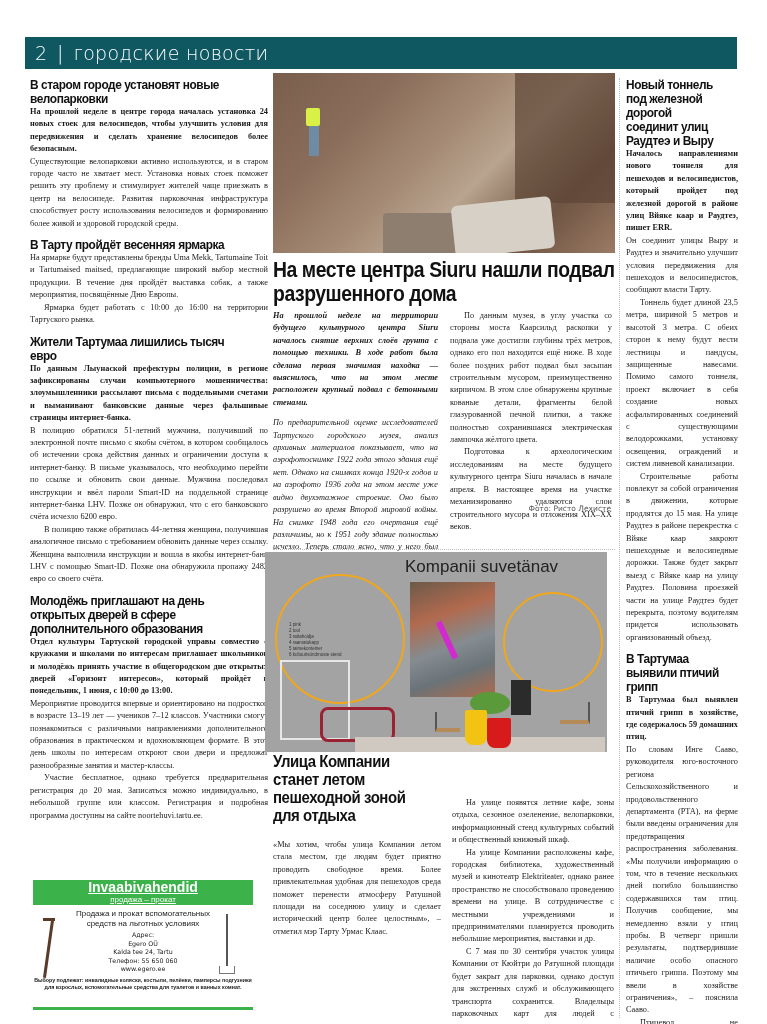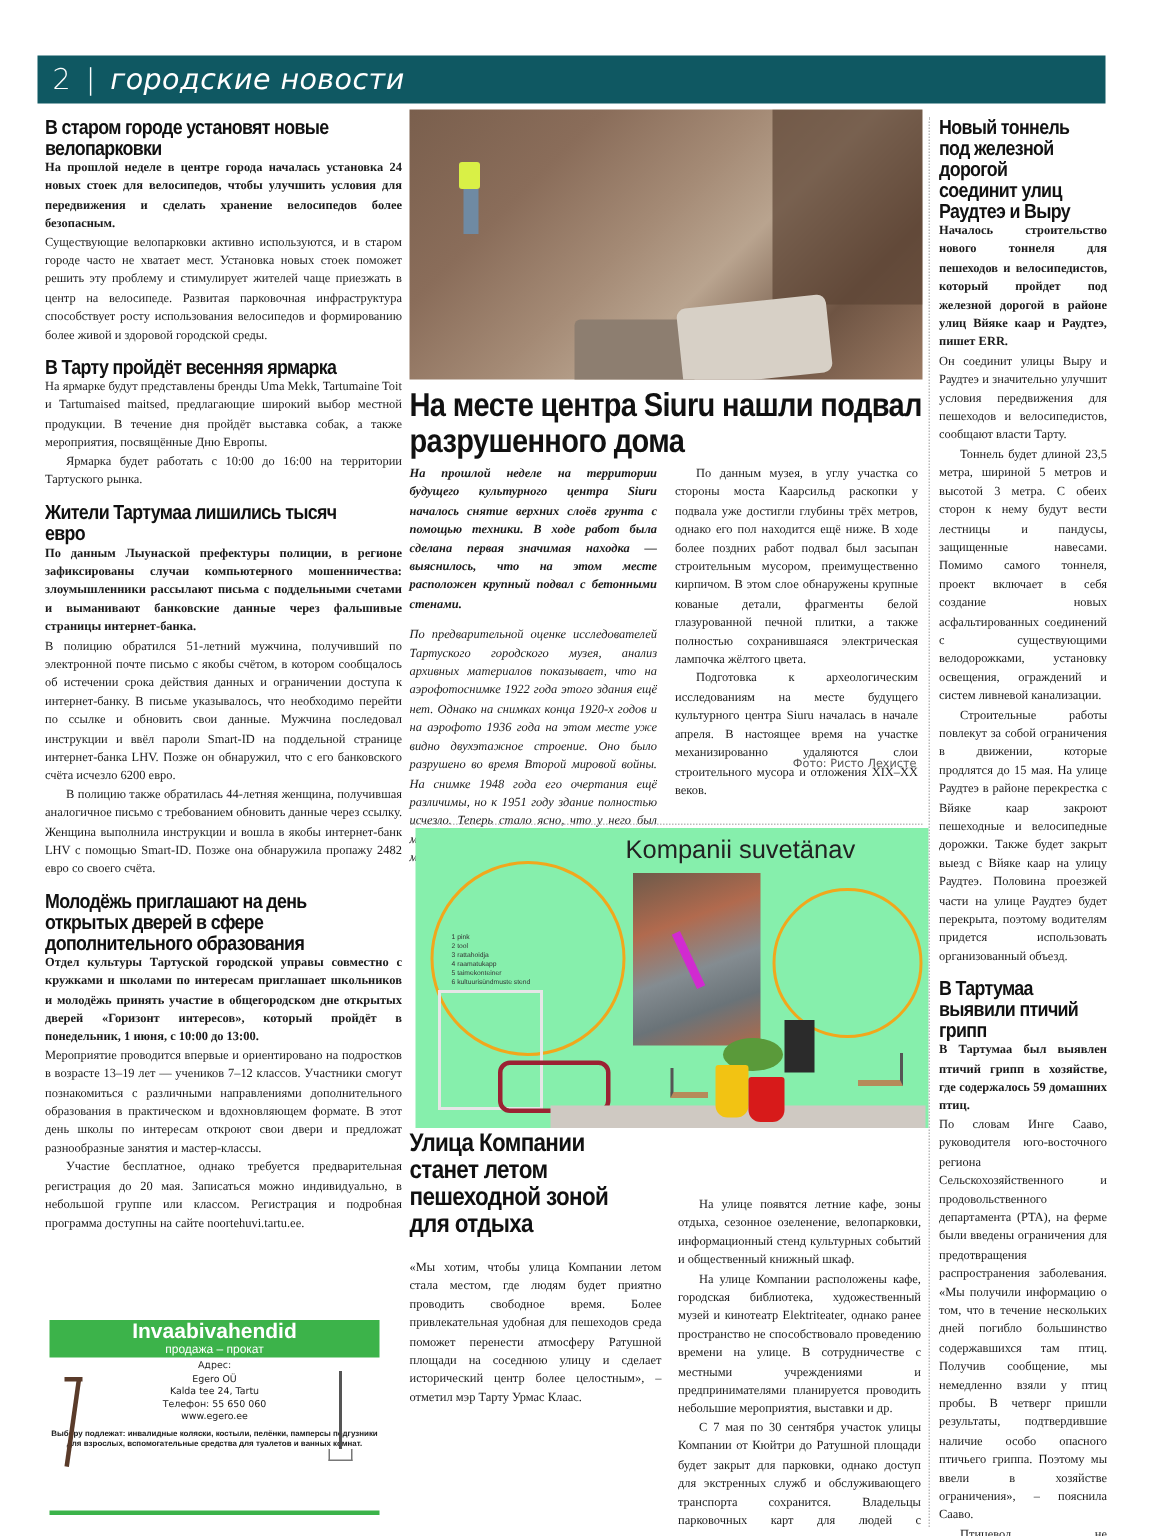--- a/index.html
+++ b/index.html
@@ -3,21 +3,21 @@
 <meta charset="utf-8">
 <style>
   * { box-sizing: border-box; margin: 0; padding: 0; }
   html, body { width: 767px; height: 1024px; background: #fff; overflow: hidden; }
   body { font-family: "Liberation Serif", serif; color: #1a1a1a; position: relative; }
   .page { position: absolute; left: 0; top: 0; width: 767px; height: 1024px; }
 
   .header { position: absolute; left: 25px; top: 37px; width: 712px; height: 32px; background: #0f5862; color: #fff; display: flex; align-items: center; padding-left: 10px; }
   .header .num { font-family: "DejaVu Sans", sans-serif; font-size: 19px; font-weight: 300; }
   .header .sep { font-family: "DejaVu Sans", sans-serif; font-size: 19px; margin: 0 10px; font-weight: 200; }
-  .header .sec { font-family: "DejaVu Sans", sans-serif; font-size: 19px; font-weight: 300; letter-spacing: 0.3px; font-style: italic; }
+  .header .sec { font-family: "DejaVu Sans", sans-serif; font-size: 19px; font-weight: 300; letter-spacing: 0.3px; }
 
   .col { position: absolute; }
   .col1 { left: 30px; top: 78px; width: 238px; }
   .col3 { left: 626px; top: 78px; width: 112px; }
 
   h2 { font-family: "Liberation Sans", sans-serif; font-weight: 700; color: #111; letter-spacing: -0.5px; transform: scaleX(0.88); transform-origin: left; }
   .h-small { font-size: 13.5px; line-height: 14px; }
   .h-big { font-size: 22px; line-height: 24px; }
   .h-mid { font-size: 17px; line-height: 18px; }
 
@@ -29,21 +29,21 @@
   .photo1 { position: absolute; left: 273px; top: 73px; width: 342px; height: 180px; background: linear-gradient(135deg,#7a5f4d 0%,#8a6d5a 25%,#a48a75 45%,#b9a48f 60%,#6e5443 80%,#9b7b64 100%); overflow: hidden; }
   .photo1 .slab { position: absolute; left: 180px; top: 128px; width: 100px; height: 52px; background: #d7d0c6; border-radius: 6px; transform: rotate(-6deg); }
   .photo1 .slab2 { position: absolute; left: 110px; top: 140px; width: 80px; height: 50px; background: #8d7e70; border-radius: 4px; }
   .photo1 .wall { position: absolute; right: 0; top: 0; width: 100px; height: 130px; background: #5d4434; opacity: 0.7; }
   .photo1 .worker { position: absolute; left: 33px; top: 35px; width: 14px; height: 18px; background: #d9f046; border-radius: 2px; }
   .photo1 .legs { position: absolute; left: 36px; top: 53px; width: 10px; height: 30px; background: #6f8aa3; }
 
   .caption { position: absolute; left: 273px; top: 504px; width: 338px; text-align: right; font-family: "DejaVu Sans", sans-serif; font-size: 7.5px; color: #555; }
   .dotline { position: absolute; left: 273px; top: 549px; width: 342px; border-top: 1px dotted #bbb; }
 
-  .illus { position: absolute; left: 277px; top: 552px; width: 342px; height: 200px; background: #86efac; overflow: hidden; }
+  .illus { position: absolute; left: 265px; top: 552px; width: 342px; height: 200px; background: #a3a3a3; overflow: hidden; }
   .illus .title { position: absolute; left: 140px; top: 5px; font-family: "Liberation Sans", sans-serif; font-size: 17px; color: #222; }
   .illus .circle { position: absolute; border: 2px solid #f1a71c; border-radius: 50%; }
   .illus .c1 { left: 10px; top: 22px; width: 130px; height: 130px; }
   .illus .c2 { left: 238px; top: 40px; width: 100px; height: 100px; }
   .illus .aerial { position: absolute; left: 145px; top: 30px; width: 85px; height: 115px; background: linear-gradient(160deg,#6d5a4a 0%,#b16a4e 30%,#848c91 55%,#6a7378 75%,#b06a4a 100%); }
   .illus .aerial .pink { position: absolute; left: 34px; top: 38px; width: 6px; height: 40px; background: #d12bd0; transform: rotate(-25deg); }
   .illus .legend { position: absolute; left: 24px; top: 70px; font-family: "Liberation Sans", sans-serif; font-size: 4.5px; line-height: 6px; color: #333; }
   .illus .frame { position: absolute; left: 15px; top: 108px; width: 70px; height: 80px; border: 2px solid #e6e6e6; }
   .illus .rack { position: absolute; left: 55px; top: 155px; width: 75px; height: 35px; border: 3px solid #9b2233; border-radius: 8px; }
   .illus .pot-y { position: absolute; left: 200px; top: 158px; width: 22px; height: 35px; background: #f2c313; border-radius: 2px 2px 8px 8px; }
@@ -55,21 +55,21 @@
   .illus .ground { position: absolute; left: 90px; top: 185px; width: 250px; height: 15px; background: #cfc9c2; }
 
   .col2b-left { position: absolute; left: 273px; top: 753px; width: 168px; }
   .col2b-right { position: absolute; left: 452px; top: 753px; width: 162px; margin-top: 44px; }
   .col2-top-left { position: absolute; left: 273px; top: 310px; width: 165px; font-style: italic; }
   .col2-top-right { position: absolute; left: 450px; top: 310px; width: 162px; }
 
   .vline { position: absolute; left: 619px; top: 78px; height: 940px; border-left: 1px dotted #bbb; }
 
   .ad { position: absolute; left: 33px; top: 880px; width: 220px; height: 130px; border-bottom: 3px solid #3cb34a; }
-  .ad .bar { background: #3cb34a; color: #fff; text-align: center; height: 25px; }
+  .ad .bar { background: #3cb34a; color: #fff; text-align: center; height: 25px; text-decoration: underline; }
   .ad .bar .t1 { font-family: "Liberation Sans", sans-serif; font-weight: 700; font-size: 14px; line-height: 15px; }
   .ad .bar .t2 { font-family: "Liberation Sans", sans-serif; font-size: 8px; line-height: 10px; }
   .ad .line1 { font-family: "Liberation Sans", sans-serif; font-size: 8px; text-align: center; margin-top: 4px; line-height: 10px; }
   .ad .addr { font-family: "DejaVu Sans", sans-serif; font-size: 6.3px; text-align: center; line-height: 8.6px; margin-top: 2px; }
   .ad .fine { font-family: "Liberation Sans", sans-serif; font-size: 5.3px; font-weight: 700; text-align: center; line-height: 7.2px; margin-top: 3px; }
   .ad .cane { position: absolute; left: 14px; top: 40px; width: 3px; height: 58px; background: #5a3b2a; transform: rotate(8deg); }
   .ad .cane-top { position: absolute; left: 10px; top: 38px; width: 12px; height: 3px; background: #5a3b2a; }
   .ad .quad { position: absolute; right: 25px; top: 34px; width: 2px; height: 52px; background: #555; }
   .ad .quad-base { position: absolute; right: 18px; top: 86px; width: 16px; height: 8px; border: 1px solid #777; border-top: none; }
 </style>
@@ -114,20 +114,21 @@
 
   <div class="ad">
     <div class="bar">
       <div class="t1">Invaabivahendid</div>
       <div class="t2">продажа – прокат</div>
     </div>
     <div class="cane-top"></div>
     <div class="cane"></div>
     <div class="quad"></div>
     <div class="quad-base"></div>
+    <div class="line1" style="padding:0 40px;">Продажа и прокат вспомогательных средств на льготных условиях</div>
     <div class="addr">Адрес:</div>
     <div class="addr" style="margin-top:0">Egero OÜ</div>
     <div class="addr" style="margin-top:0">Kalda tee 24, Tartu</div>
     <div class="addr" style="margin-top:0">Телефон: 55 650 060</div>
     <div class="addr" style="margin-top:0">www.egero.ee</div>
     <div class="fine">Выбору подлежат: инвалидные коляски, костыли, пелёнки, памперсы подгузники для взрослых, вспомогательные средства для туалетов и ванных комнат.</div>
   </div>
 
   <div class="photo1">
     <div class="wall"></div>
@@ -187,21 +188,21 @@
     <p class="ind">На улице появятся летние кафе, зоны отдыха, сезонное озеленение, велопарковки, информационный стенд культурных событий и общественный книжный шкаф.</p>
     <p class="ind">На улице Компании расположены кафе, городская библиотека, художественный музей и кинотеатр Elektriteater, однако ранее пространство не способствовало проведению времени на улице. В сотрудничестве с местными учреждениями и предпринимателями планируется проводить небольшие мероприятия, выставки и др.</p>
     <p class="ind">С 7 мая по 30 сентября участок улицы Компании от Кюйтри до Ратушной площади будет закрыт для парковки, однако доступ для экстренных служб и обслуживающего транспорта сохранится. Владельцы парковочных карт для людей с инвалидностью смогут парковаться на бульваре Вабадузе в зоне такси.</p>
   </div>
 
   <div class="vline"></div>
 
   <div class="col col3">
     <article>
       <h2 class="h-small">Новый тоннель под железной дорогой соединит улиц Раудтеэ и Выру</h2>
-      <p class="lead">Началось строительство нового тоннеля для пешеходов и велосипедистов, который пройдет под железной дорогой в районе улиц Вйяке каар и Раудтеэ, пишет ERR.</p>
+      <p class="lead">Началось направлениями нового тоннеля для пешеходов и велосипедистов, который пройдет под железной дорогой в районе улиц Вйяке каар и Раудтеэ, пишет ERR.</p>
       <p>Он соединит улицы Выру и Раудтеэ и значительно улучшит условия передвижения для пешеходов и велосипедистов, сообщают власти Тарту.</p>
       <p class="ind">Тоннель будет длиной 23,5 метра, шириной 5 метров и высотой 3 метра. С обеих сторон к нему будут вести лестницы и пандусы, защищенные навесами. Помимо самого тоннеля, проект включает в себя создание новых асфальтированных соединений с существующими велодорожками, установку освещения, ограждений и систем ливневой канализации.</p>
       <p class="ind">Строительные работы повлекут за собой ограничения в движении, которые продлятся до 15 мая. На улице Раудтеэ в районе перекрестка с Вйяке каар закроют пешеходные и велосипедные дорожки. Также будет закрыт выезд с Вйяке каар на улицу Раудтеэ. Половина проезжей части на улице Раудтеэ будет перекрыта, поэтому водителям придется использовать организованный объезд.</p>
     </article>
     <div class="gap"></div>
     <article>
       <h2 class="h-small">В Тартумаа выявили птичий грипп</h2>
       <p class="lead">В Тартумаа был выявлен птичий грипп в хозяйстве, где содержалось 59 домашних птиц.</p>
       <p>По словам Инге Сааво, руководителя юго-восточного региона Сельскохозяйственного и продовольственного департамента (PTA), на ферме были введены ограничения для предотвращения распространения заболевания. «Мы получили информацию о том, что в течение нескольких дней погибло большинство содержавшихся там птиц. Получив сообщение, мы немедленно взяли у птиц пробы. В четверг пришли результаты, подтвердившие наличие особо опасного птичьего гриппа. Поэтому мы ввели в хозяйстве ограничения», – пояснила Сааво.</p>
       <p class="ind">Птицевод не зарегистрировал место содержания своих птиц в регистре сельскохозяйственных животных PRIA, как того требуют действующие правила. Кроме того, он выпустил птиц на улицу за несколько дней до того, как они начали умирать.</p>

